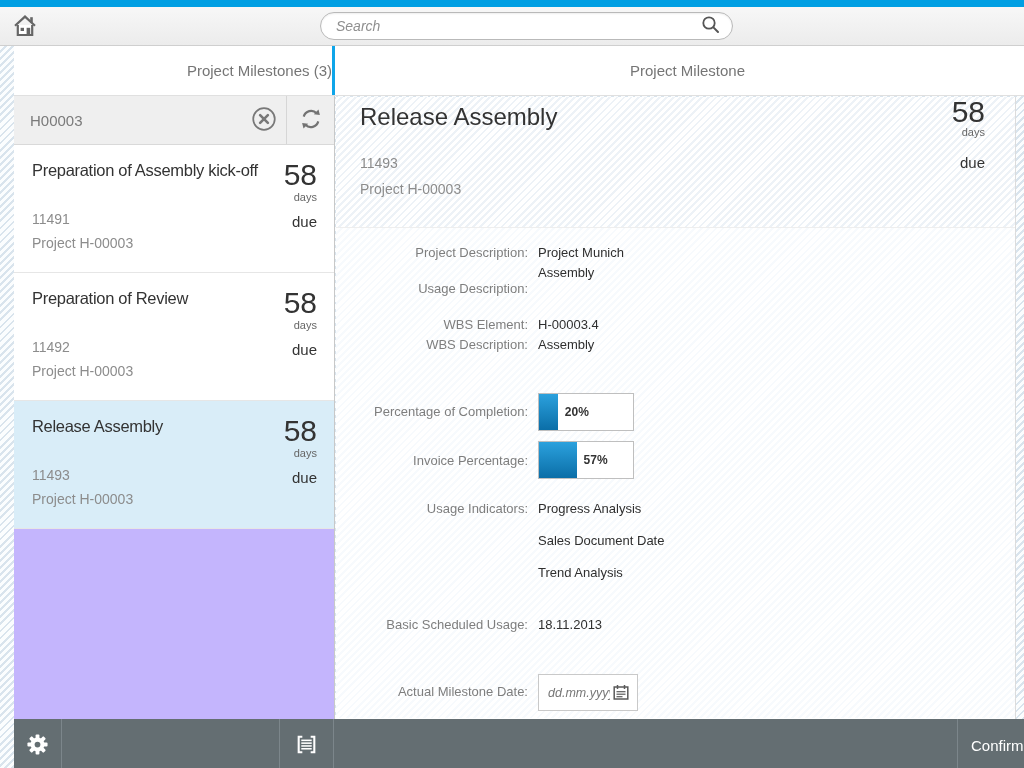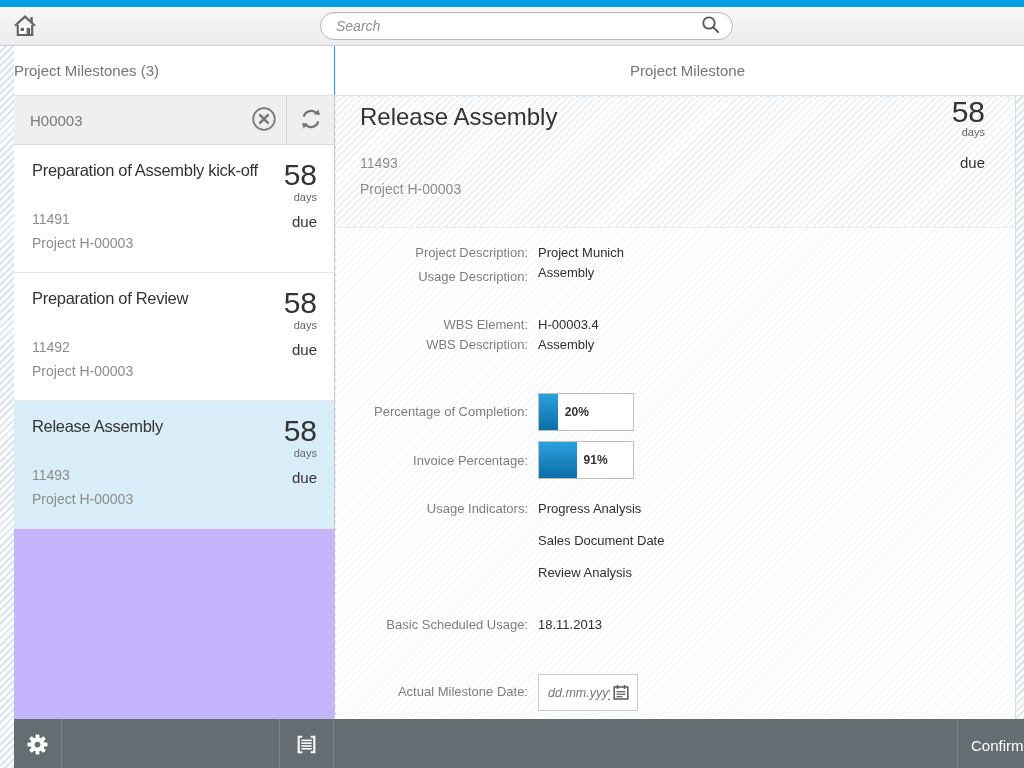--- a/index.html
+++ b/index.html
@@ -20,21 +20,21 @@
   .search-pill input::placeholder { font-style:italic; color:#8f8f8f; }
   .search-icon-btn { background:none; border:none; padding:0 10px 0 0; height:24px; cursor:pointer; }
 
   
   .canvas { position:absolute; left:0; top:46px; width:1024px; height:722px;
             background:repeating-linear-gradient(135deg,#fbfdfe 0px,#fbfdfe 3px,#d9e4ed 3px,#d9e4ed 5px); }
 
   
   .headers-band { position:absolute; left:14px; top:46px; width:1010px; height:50px; background:#fff;
                   border-bottom:1px solid #e0e0e0; display:flex; }
-  .master-head { width:321px; border-right:1px solid #0ea5e9; display:flex; align-items:center; justify-content:flex-start; }
+  .master-head { width:321px; border-right:3px solid #0ea5e9; display:flex; align-items:center; justify-content:flex-end; }
   .detail-head { flex:1; display:flex; align-items:center; justify-content:center; padding-left:16px; }
   .panel-title { font-size:15px; color:#757575; }
 
   
   .master-panel { position:absolute; left:14px; top:96px; width:321px; height:683px; background:#c4b5fd;
                   border-right:1px solid #c8c8c8; }
   .filter-row { height:49px; background:#efefef; border-bottom:1px solid #d9d9d9; display:flex; align-items:center; }
   .filter-row input { flex:1; min-width:0; border:none; outline:none; background:transparent;
                       font-family:"Liberation Sans",sans-serif; font-size:15px; color:#7a7a7a; padding-left:16px; }
   .decline-btn { background:none; border:none; padding:0 8px 0 4px; height:30px; cursor:pointer; }
@@ -210,45 +210,45 @@
       <div class="oh-project">Project H-00003</div>
       <div class="oh-days">58</div>
       <div class="oh-days-unit">days</div>
       <div class="oh-status">due</div>
     </div>
 
     <div class="detail-form">
       <div class="flabel" style="top:16px">Project Description:</div>
       <div class="fvalue" style="top:16px">Project Munich</div>
 
-      <div class="flabel" style="top:40px">Usage Description:</div>
+      <div class="flabel" style="top:52px">Usage Description:</div>
       <div class="fvalue" style="top:36px">Assembly</div>
 
       <div class="flabel" style="top:88px">WBS Element:</div>
       <div class="fvalue" style="top:88px">H-00003.4</div>
 
       <div class="flabel" style="top:108px">WBS Description:</div>
       <div class="fvalue" style="top:108px">Assembly</div>
 
       <div class="flabel" style="top:175px">Percentage of Completion:</div>
       <div class="pbar" style="top:165px">
         <div class="pfill" style="width: 20%;"></div>
         <span class="ptext">20%</span>
       </div>
 
       <div class="flabel" style="top:224px">Invoice Percentage:</div>
       <div class="pbar" style="top:213px">
         <div class="pfill" style="width: 40%;"></div>
-        <span class="ptext">91%</span>
+        <span class="ptext">57%</span>
       </div>
 
       <div class="flabel" style="top:272px">Usage Indicators:</div>
       <div class="fvalue" style="top:272px">Progress Analysis</div>
       <div class="fvalue" style="top:304px">Sales Document Date</div>
-      <div class="fvalue" style="top:336px">Review Analysis</div>
+      <div class="fvalue" style="top:336px">Trend Analysis</div>
 
       <div class="flabel" style="top:388px">Basic Scheduled Usage:</div>
       <div class="fvalue" style="top:388px">18.11.2013</div>
 
       <div class="flabel" style="top:455px">Actual Milestone Date:</div>
       <div class="date-box" style="top:446px">
         <input type="text" placeholder="dd.mm.yyyy" style="">
         <button class="cal-btn">
           <span>
             <svg width="18" height="18" viewBox="0 0 18 18">

